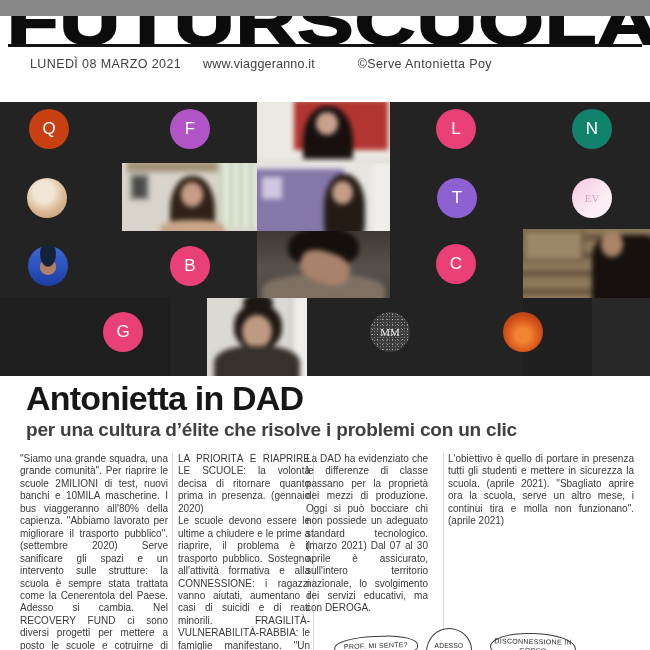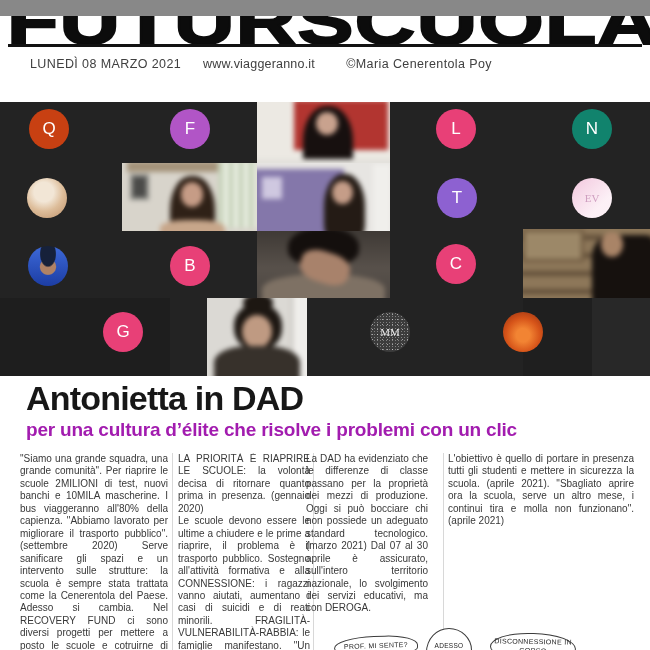--- a/index.html
+++ b/index.html
@@ -101,21 +101,21 @@
     background:radial-gradient(circle at 42% 35%, #f2e6d6 0 28%, #ddbd9a 55%, #bb8f68 100%); }
   .ph-blueboy{ left:28px; top:144px;
     background:radial-gradient(ellipse at 50% 20%, #16213a 0 26%, transparent 30%),
                radial-gradient(circle at 50% 52%, #b08265 0 26%, transparent 30%),
                linear-gradient(180deg,#3d69d8,#1c3da4); }
   .ph-orange{ left:503px; top:210px;
     background:radial-gradient(circle at 50% 58%, #f28433 0 22%, #d65419 55%, #8e2c10 100%); }
 
   
   .headline{ position:absolute; top:363px; left:26px; font-size:34px; font-weight:bold; letter-spacing:-.8px; color:#171717; }
-  .subhead{ position:absolute; top:403px; left:26px; font-size:19px; font-weight:bold; letter-spacing:-.2px; color:#a21caf; }
+  .subhead{ position:absolute; top:403px; left:26px; font-size:19px; font-weight:bold; letter-spacing:-.2px; color:#404040; }
 
   .col{ position:absolute; top:437px; height:213px; overflow:hidden; color:#383838;
         font-size:10px; line-height:12.45px; text-align:justify; hyphens:auto; }
   .col p + p{ margin-top:0; }
   .col-1{ left:20px;  width:148px; }
   .col-2{ left:178px; width:132px; }
   .col-3{ left:306px; width:122px; }
   .col-4{ left:448px; width:186px; }
   .col-rule{ position:absolute; top:437px; bottom:0; width:1px; background:#d8d8d8; }
   .cr-1{ left:172px; } .cr-2{ left:313px; } .cr-3{ left:443px; }
@@ -143,21 +143,21 @@
 <body>
 
 <div class="page">
 
   <div>
     <div class="masthead-title">FUTURSCUOLA</div>
     <div class="masthead-rule"></div>
     <div class="dateline">
       <span>LUNEDÌ 08 MARZO 2021</span>
       <span class="mid">www.viaggeranno.it</span>
-      <span>©Maria Cenerentola Poy</span>
+      <span>©Serve Antonietta Poy</span>
     </div>
   </div>
 
   <div class="call" style="background-color: rgb(35, 35, 35);">
     <div class="shade sh-bl"></div>
     <div class="shade sh-br1"></div>
     <div class="shade sh-br2"></div>
 
     <div class="tile t-red">
       <div class="tile-art">

